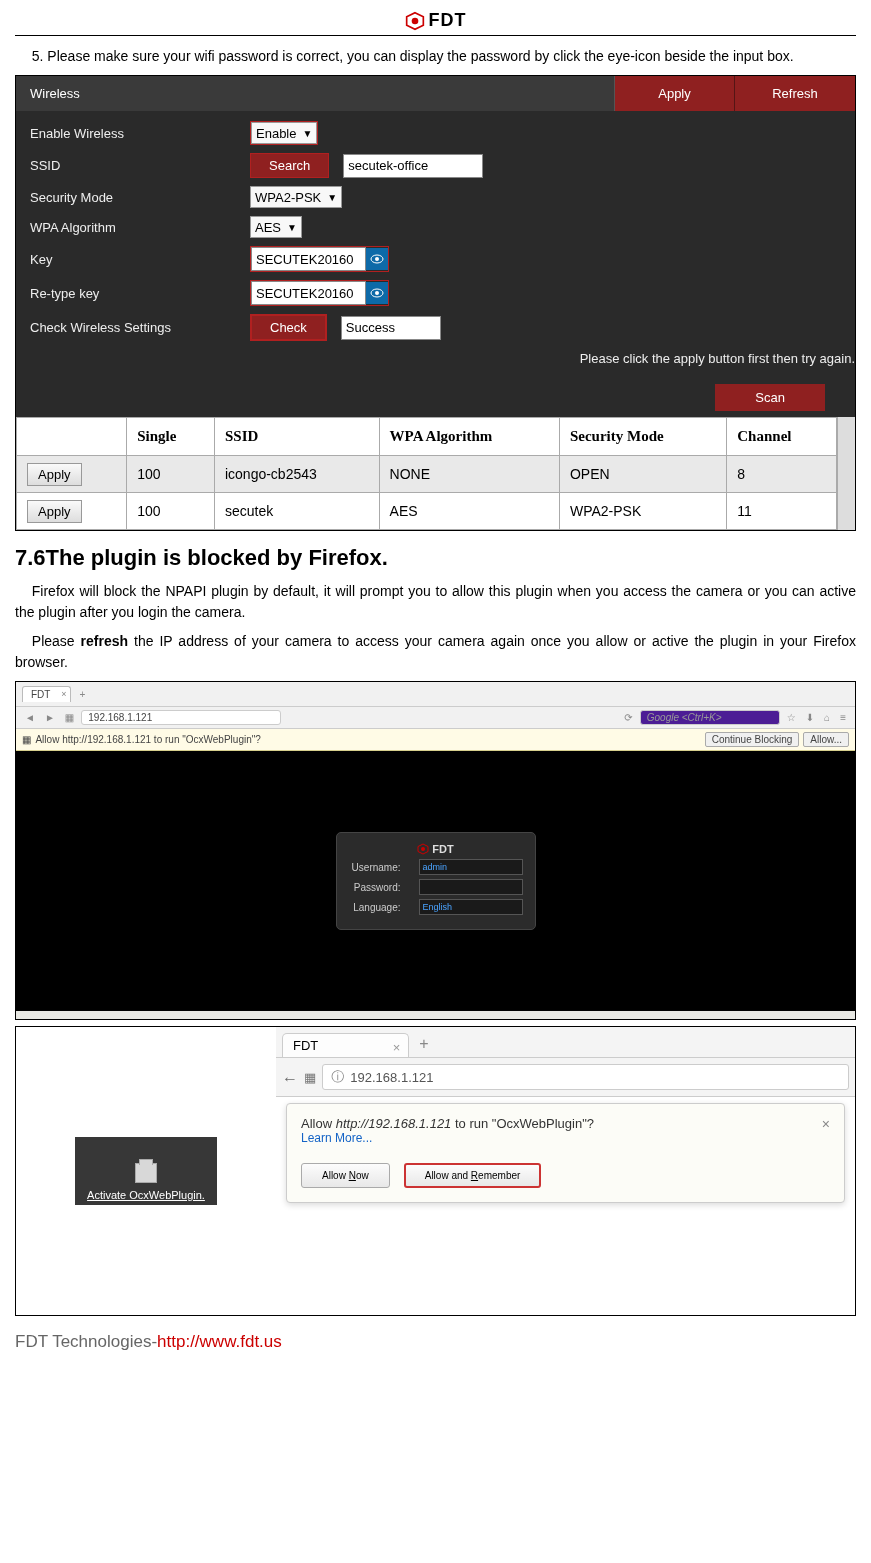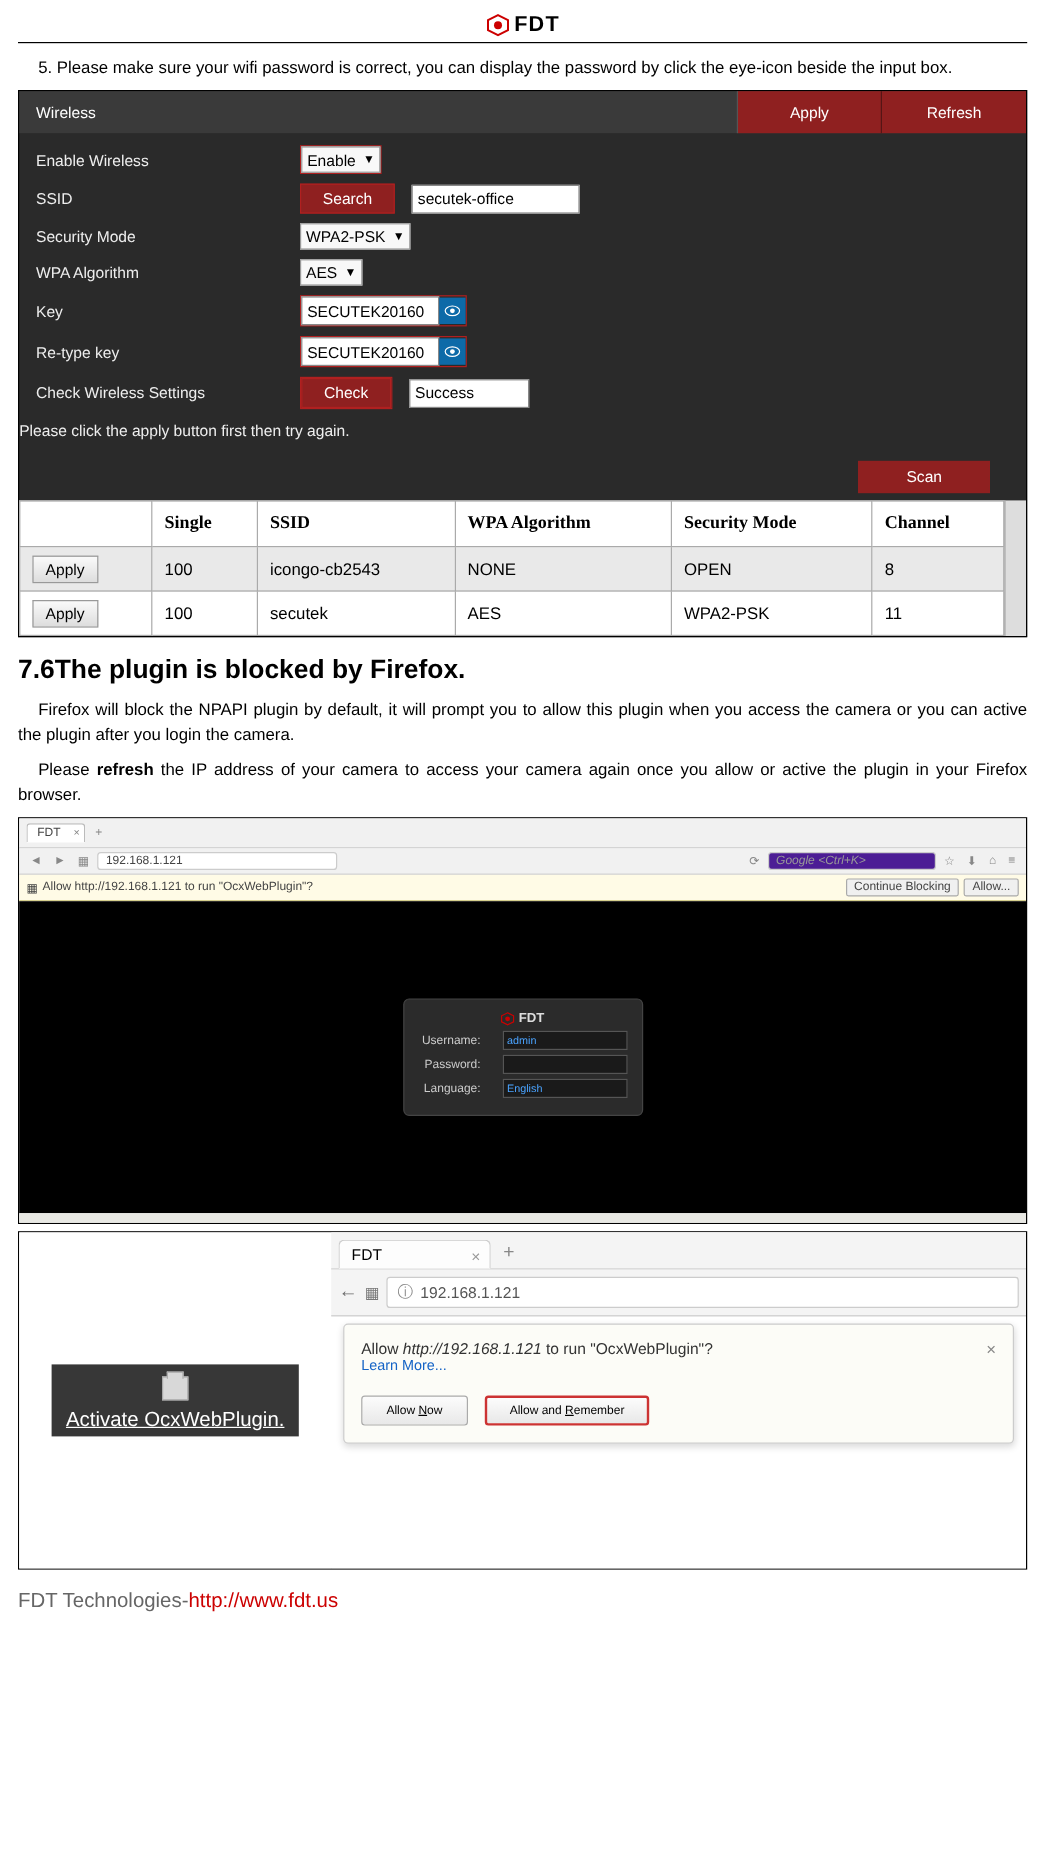--- a/index.html
+++ b/index.html
@@ -24,21 +24,21 @@
   .s1-form { padding: 6px 0 0 0; }
   .frow { display: flex; align-items: center; padding: 4px 14px; }
   .flabel { width: 220px; color: #eee; }
   .sel { background: #f8f8f8; color: #000; border: 1px solid #999; height: 22px; padding: 0 4px; display: inline-flex; align-items: center; gap: 6px; }
   .sel .caret { font-size: 10px; }
   .txtin { background: #fff; color: #000; border: 1px solid #888; height: 24px; padding: 0 4px; display: inline-flex; align-items: center; }
   .redbox { border: 1px solid #b02020; display: inline-flex; align-items: center; }
   .eye { width: 22px; height: 22px; background: #0d6aa8; display: inline-flex; align-items: center; justify-content: center; color: #fff; font-size: 11px; margin-left: 0; }
   .search-btn { background: #8f2020; color: #fff; padding: 4px 18px; border: 1px solid #b02020; }
   .check-btn { background: #8f2020; color: #fff; padding: 4px 18px; border: 1px solid #b02020; }
-  .hint { text-align: left; color: #eee; padding: 6px 0 14px 0; font-size: 13px; }
+  .hint { text-align: right; color: #eee; padding: 6px 0 14px 0; font-size: 13px; }
   .scan-row { display: flex; justify-content: flex-end; padding: 4px 30px 6px 0; }
   .scan-btn { background: #8f2020; color: #fff; padding: 6px 40px; }
   .wtable { width: 100%; background: #fff; color: #000; border-collapse: collapse; font-size: 14px; }
   .wtable th, .wtable td { border: 1px solid #aaa; padding: 10px 10px; text-align: left; }
   .wtable th { font-family: 'Times New Roman', serif; font-weight: bold; font-size: 15px; }
   .applybtn { background: linear-gradient(#fafafa,#ddd); border: 1px solid #999; color: #000; padding: 3px 10px; font-size: 13px; }
   .wtable tr.gray td { background: #e9e9e9; }
   .scroll-stub { width: 18px; background: #ddd; border-left: 1px solid #aaa; }
   .tbl-wrap { display: flex; }
   .tbl-wrap .wtable { flex: 1; }
@@ -62,21 +62,21 @@
   .loginbox { background: #2b2b2b; border: 1px solid #444; border-radius: 5px; padding: 10px 12px; width: 200px; }
   .loginbox .lrow { display: flex; align-items: center; margin: 4px 0; font-size: 10px; color: #ccc; gap: 12px; }
   .loginbox .lrow label { width: 58px; text-align: right; padding-right: 6px; }
   .loginbox .lrow .lin { background: #1a1a1a; border: 1px solid #555; height: 16px; flex: 1; color: #4aa3ff; font-size: 9px; padding: 0 3px; display: flex; align-items: center; }
   .loginbox .lhead { display: flex; justify-content: center; align-items: center; gap: 3px; color: #ddd; font-weight: bold; font-size: 11px; margin-bottom: 4px; }
   .loginbg-foot { background: #e8e8e3; height: 8px; }
 
   
   .shot3 { border: 1px solid #000; background: #fff; display: flex; font-size: 12px; margin-bottom: 6px; }
   .s3-left { width: 260px; background: #fff; display: flex; align-items: center; justify-content: center; padding: 110px 0; }
-  .activate { background: #373737; color: #fff; padding: 10px 12px 4px 12px; text-align: center; font-size: 17px; }
+  .activate { background: #373737; color: #fff; padding: 26px 12px 4px 12px; text-align: center; font-size: 11px; }
   .activate .lego { display: block; margin: 0 auto 6px auto; width: 22px; height: 20px; background: #d8d8d8; border: 1px solid #aaa; position: relative; }
   .activate .lego::before { content: ""; position: absolute; top: -5px; left: 3px; right: 3px; height: 5px; background: #d8d8d8; border: 1px solid #aaa; border-bottom: none; }
   .activate .t { text-decoration: underline; }
   .s3-right { flex: 1; background: #fff; padding: 0; position: relative; }
   .ff2-tabs { background: #f4f4f4; padding: 4px 6px 0 6px; display: flex; align-items: flex-end; gap: 0; border-bottom: 1px solid #ccc; font-size: 12px; }
   .ff2-tab { background: #fdfdfd; border: 1px solid #ccc; border-bottom: none; padding: 4px 90px 4px 10px; border-radius: 5px 5px 0 0; position: relative; font-size: 13px; }
   .ff2-tab .x { position: absolute; right: 8px; top: 6px; color: #999; }
   .ff2-plus { padding: 4px 10px; color: #888; font-size: 16px; }
   .ff2-addr { background: #f4f4f4; padding: 6px; display: flex; align-items: center; gap: 6px; border-bottom: 1px solid #ccc; font-size: 13px; }
   .ff2-addr .back { color: #6a6a6a; font-size: 16px; }

